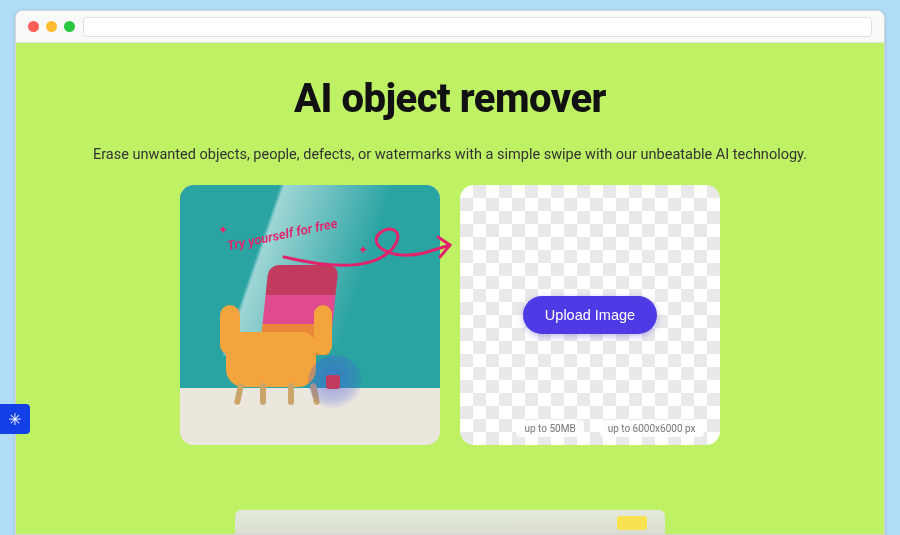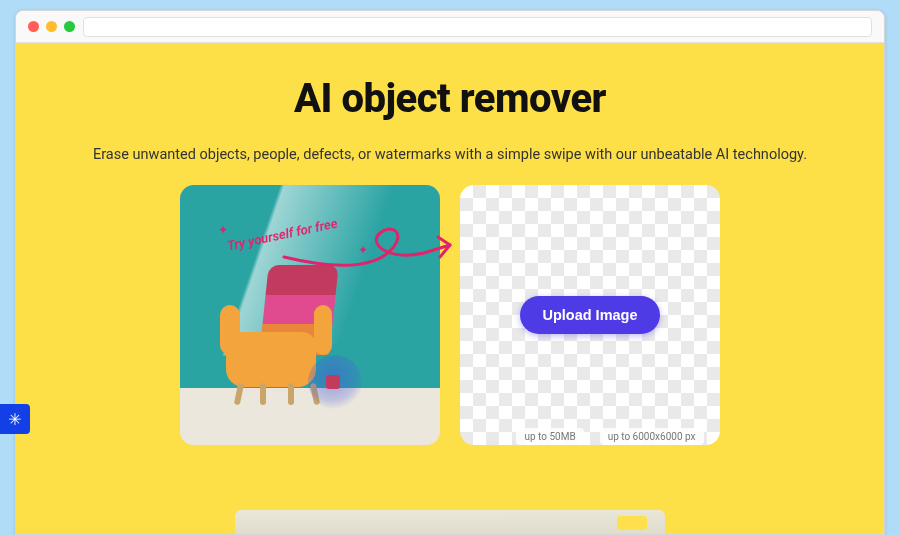--- a/index.html
+++ b/index.html
@@ -9,21 +9,21 @@
   .frame { margin-top: 10px; width: 870px; height: 525px; background: #f4f4f4; border: 1px solid #d5d5d5; border-radius: 8px 8px 0 0; box-shadow: 0 1px 4px rgba(0,0,0,.12); position: relative; overflow: hidden; }
 
   .titlebar { height: 32px; background: #f9f9f9; border-bottom: 1px solid #e2e2e2; display: flex; align-items: center; padding: 0 12px; gap: 8px; }
   .traffic { display: flex; gap: 7px; }
   .traffic span { width: 11px; height: 11px; border-radius: 50%; display: block; }
   .tl-close { background: #ff5f57; }
   .tl-min   { background: #febc2e; }
   .tl-max   { background: #28c840; }
   .addrbar { flex: 1; height: 20px; background: #fff; border: 1px solid #e0e0e0; border-radius: 4px; }
 
-  .page { position: absolute; inset: 32px 0 0 0; background: #fde047; text-align: center; }
+  .page { position: absolute; inset: 32px 0 0 0; background: #bef264; text-align: center; }
 
   h1 { margin-top: 32px; font-size: 40px; font-weight: 800; letter-spacing: -0.5px; color: #111; }
   .sub { margin-top: 24px; font-size: 14.5px; color: #333; }
 
   .row { margin-top: 22px; display: flex; justify-content: center; gap: 20px; position: relative; }
 
   .tile { width: 260px; height: 260px; border-radius: 14px; overflow: hidden; position: relative; }
 
   .preview { background: linear-gradient(180deg,#d7d2c6 0%,#d7d2c6 78%,#e7e3da 78%,#e7e3da 100%); }
   .preview .wall { position: absolute; inset: 0 0 22% 0; background: #2aa3a3; }
@@ -38,23 +38,23 @@
   .chair .leg.l1 { left:18px; transform:rotate(12deg);} .chair .leg.l2 { left:42px;} .chair .leg.l3 { left:70px;} .chair .leg.l4 { left:94px; transform:rotate(-12deg);}
   .brush { position:absolute; left:128px; bottom:36px; width:54px; height:54px; border-radius:50%; background: radial-gradient(circle at 45% 40%, rgba(70,90,220,.55), rgba(70,90,220,.25) 55%, rgba(70,90,220,0) 75%); }
   .brush:after { content:""; position:absolute; left:18px; top:20px; width:14px; height:14px; background:#c23a5d; border-radius:3px; }
 
   .drop { background-color:#fff;
           background-image:
             linear-gradient(45deg,#e9e9e9 25%,transparent 25%,transparent 75%,#e9e9e9 75%),
             linear-gradient(45deg,#e9e9e9 25%,transparent 25%,transparent 75%,#e9e9e9 75%);
           background-size:26px 26px; background-position:0 0,13px 13px;
           display:flex; flex-direction:column; align-items:center; justify-content:center; gap:14px; }
-  .upload-btn { background:#4e3be6; color:#fff; border:none; border-radius:22px; padding:11px 22px; font-size:14.5px; font-weight:700; cursor:pointer; box-shadow:0 2px 6px rgba(78,59,230,.35); }
+  .upload-btn { background:#4e3be6; color:#fff; border:none; border-radius:22px; padding:11px 22px; font-size:14.5px; font-weight:400; cursor:pointer; box-shadow:0 2px 6px rgba(78,59,230,.35); }
   .drop .hint { font-size:13px; color:#222; }
-  .limits { position:absolute; bottom:0; display:flex; gap:16px;margin-left:40px; }
+  .limits { position:absolute; bottom:8px; display:flex; gap:16px;margin-left:40px; }
   .limits span { background:rgba(255,255,255,.85); border-radius:4px; padding:3px 8px; font-size:10px; color:#777; }
 
   .callout { position:absolute; top:18px; left:210px; width:230px; height:80px; pointer-events:none; }
   .callout-text { position:absolute; left:0; top:24px; transform:rotate(-12deg); color:#e2236c; font-style:italic; font-weight:600; font-size:13px; white-space:nowrap; }
   .spark { position:absolute; color:#e2236c; font-size:12px; }
   .spark.s1 { left:-8px; top:20px; } .spark.s2 { left:132px; top:40px; }
   .callout svg { position:absolute; left:48px; top:6px; }
 
   .sidegear { position:absolute; left:0; top:404px; width:30px; height:30px; background:#1240e6; color:#fff; display:flex; align-items:center; justify-content:center; border-radius:0 4px 4px 0; font-size:16px; cursor:pointer; }
 

